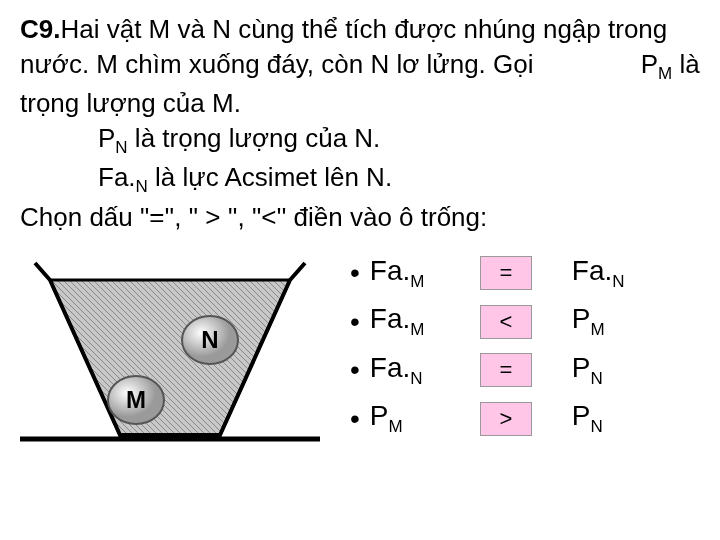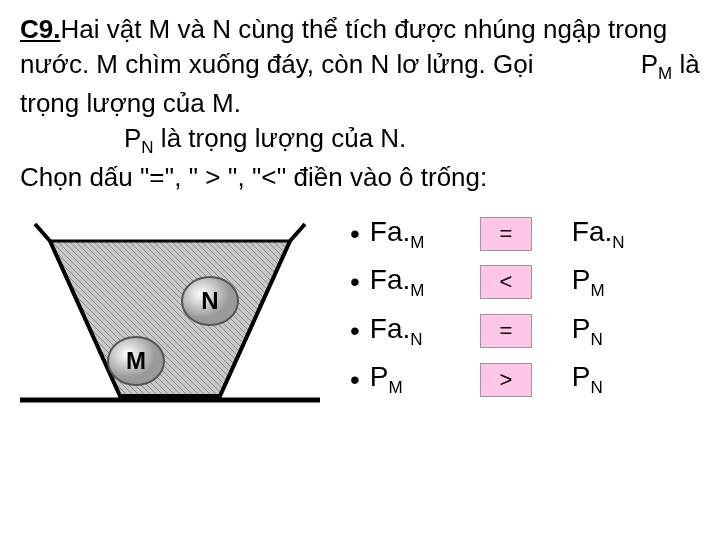--- a/index.html
+++ b/index.html
@@ -1,37 +1,38 @@
 <!DOCTYPE html>
 <html><head>
 <meta charset="utf-8">
 <style>
 body{margin:0;font-family:Arial,sans-serif;background:#fff;width:720px;height:540px;box-sizing:border-box;padding:12px 20px}
 .txt{font-size:26px;color:#000;line-height:1.35}
-.lead{text-decoration:underline;font-weight:bold}
+.lead{font-weight:bold}
 .sub{font-size:17px;vertical-align:sub}
-.defs{margin-left:104px}
+.defs{margin-left:78px}
 .row2{display:flex;margin-top:20px}
 .diagram{width:300px;height:210px;position:relative}
 .answers{flex:1;padding-left:30px}
 .arow{display:flex;align-items:center;margin-bottom:12px}
 .bul{font-size:28px;margin-right:10px;line-height:1}
 .lcol{width:100px;font-size:28px}
 .box{width:50px;height:32px;border:1px solid #999;background:#FFC6E8;text-align:center;line-height:32px;font-size:22px;margin:0 40px 0 10px}
 .rcol{font-size:28px}
 svg{position:absolute;left:0;top:0}
 </style>
 </head>
 <body>
 
 <div class="txt">
   <span class="lead">C9.</span><span>Hai vật M và N cùng thể tích được nhúng ngập trong nước. M chìm xuống đáy, còn N lơ lửng. Gọi</span>
   <span style="margin-left:100px"><span>P</span><span class="sub">M</span><span> là trọng lượng của M.</span></span>
   <div class="defs">
     <div><span>P</span><span class="sub">N</span><span> là trọng lượng của N.</span></div>
+    <div><span>Fa.</span><span class="sub">N</span><span> là lực Acsimet lên N.</span></div>
   </div>
   <div>Chọn dấu "='', " &gt; '', "&lt;'' điền vào ô trống:</div>
 </div>
 
 <div class="row2">
 <div class="diagram">
 <svg width="300" height="210" viewBox="0 0 300 210">
 <defs>
 <pattern id="hatch" width="6" height="6" patternUnits="userSpaceOnUse">
 <rect width="6" height="6" fill="#c8c8c8"></rect>

